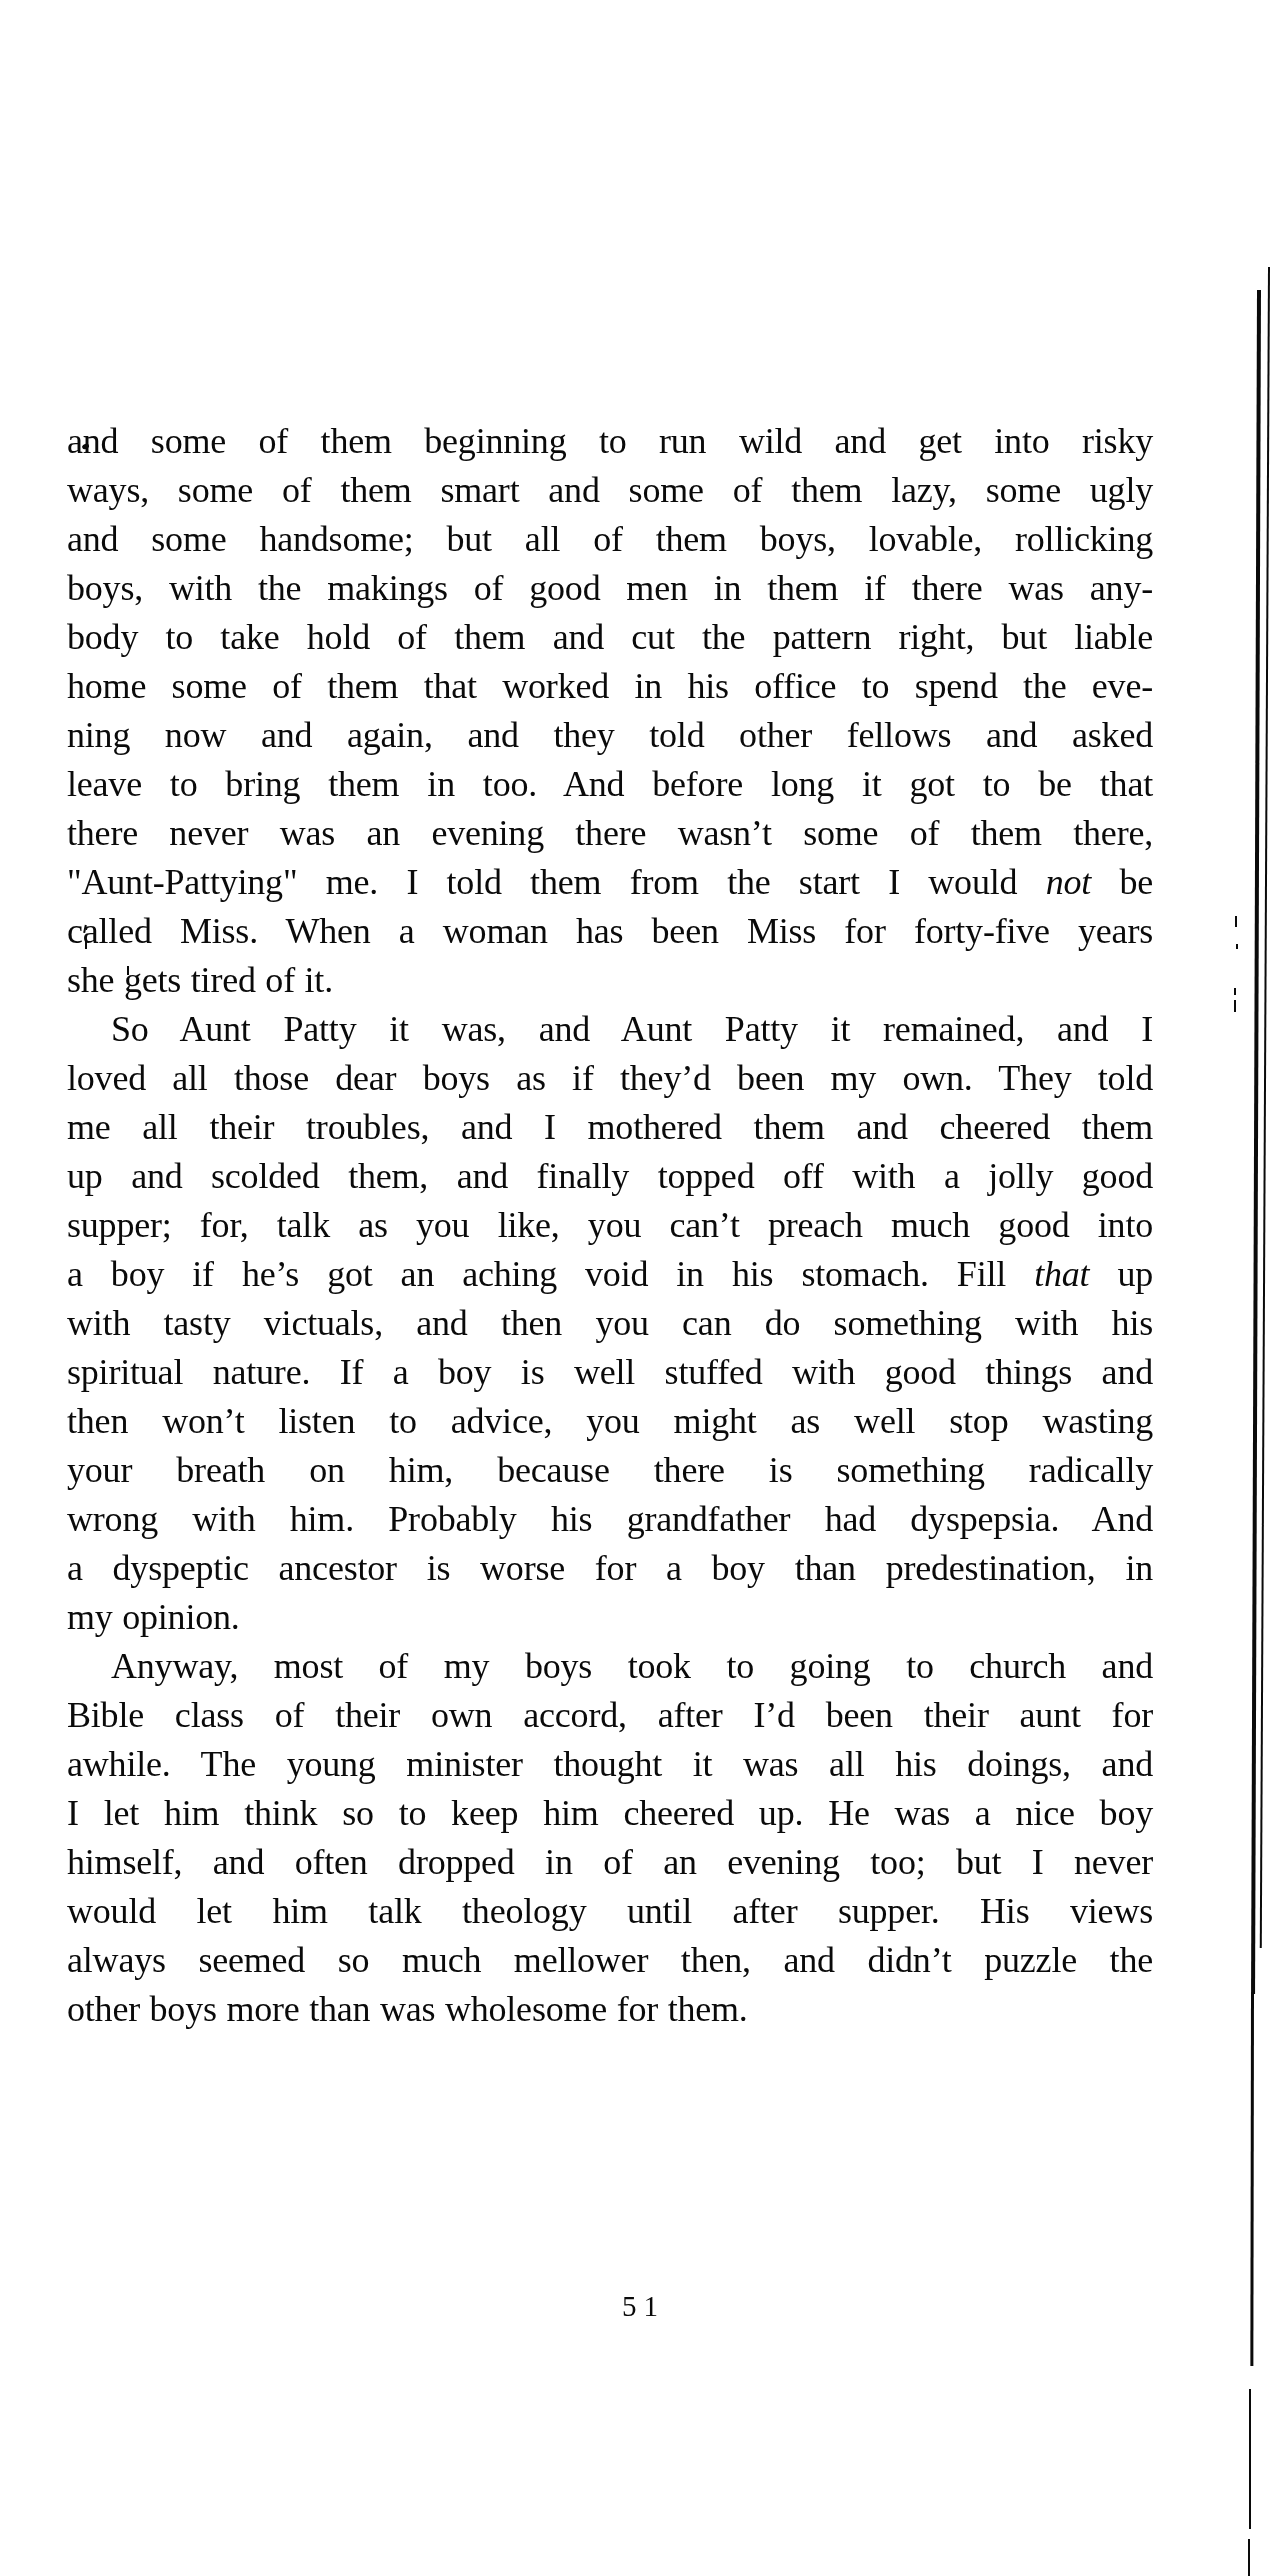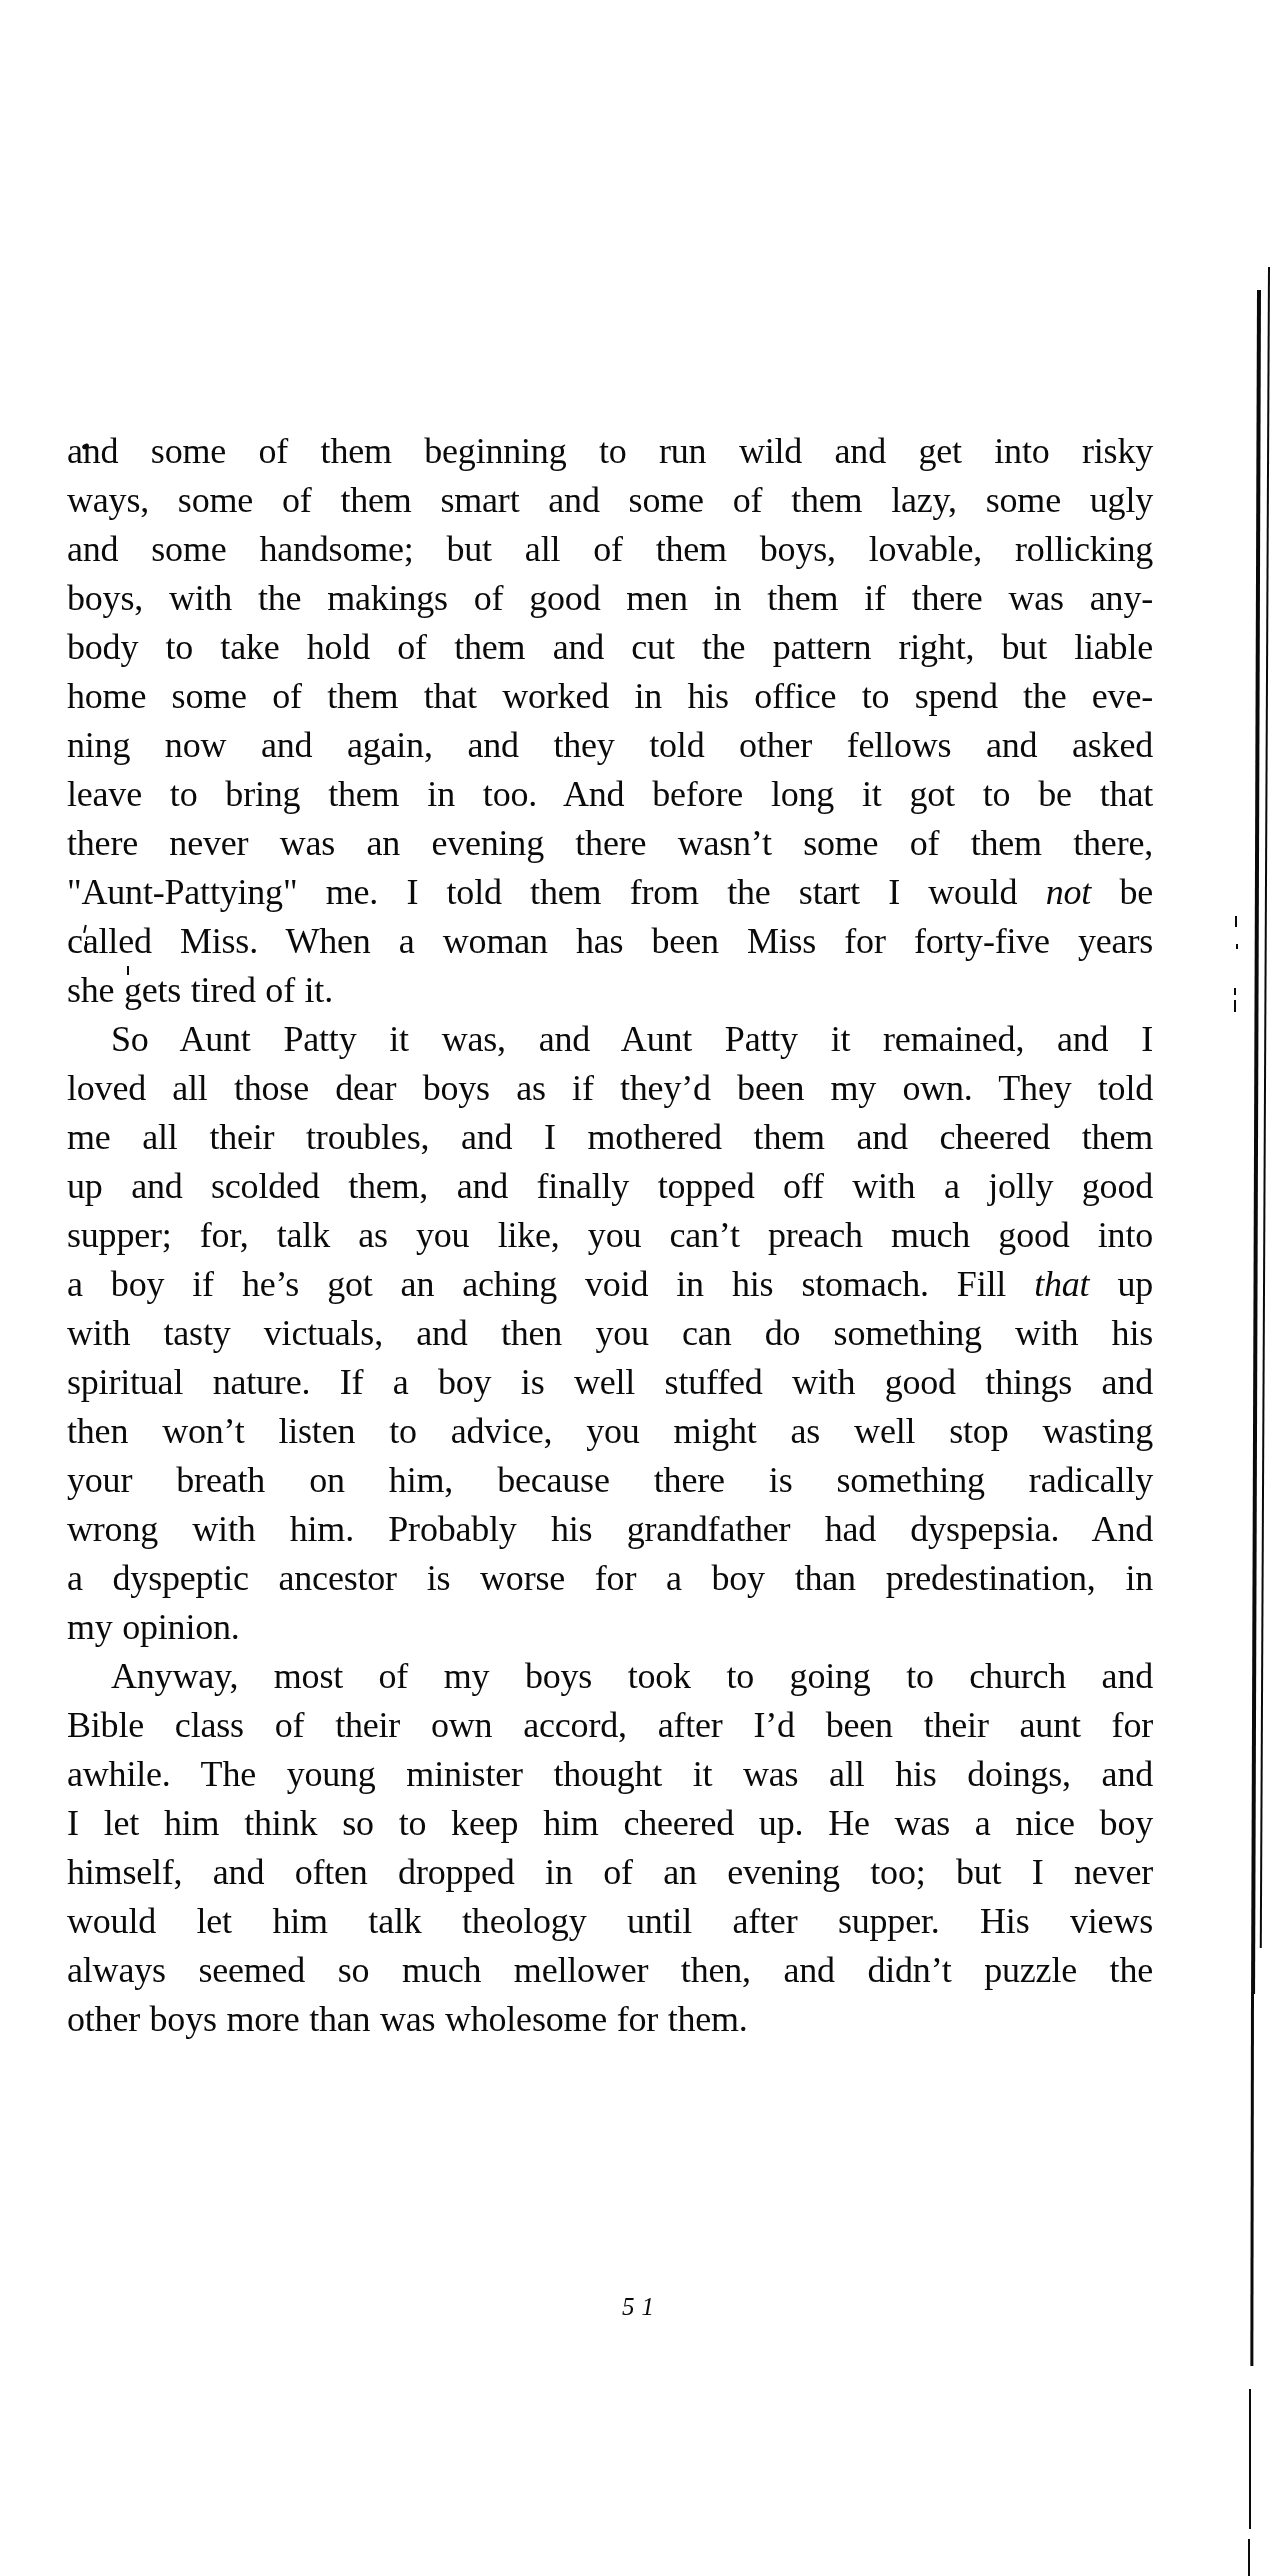--- a/index.html
+++ b/index.html
@@ -8,43 +8,42 @@
     width: 1273px;
     height: 2576px;
     background: #ffffff;
     overflow: hidden;
     font-family: "Liberation Serif", serif;
     color: #0a0a0a;
   }
   .text-block {
     position: absolute;
     left: 67px;
-    top: 427px;
+    top: 417px;
     width: 1086px;
   }
   .para { margin: 0; padding: 0; }
   .line {
     font-size: 36px;
     line-height: 49px;
     text-align: justify;
     text-align-last: justify;
     letter-spacing: -0.2px;
     word-spacing: 0.8px;
     white-space: normal;
   }
   .line.last { text-align-last: left; }
   .line.indent { text-indent: 44px; }
   .line i { font-style: italic; }
   .pagenum {
     position: absolute;
     left: 622px;
     top: 2291px;
-    font-size: 25px;
+    font-size: 29px;
     line-height: 31px;
-    font-style: italic;
     letter-spacing: 7px;
   }
   
   .mark { position: absolute; background: #0a0a0a; }
   .m-dot1   { left: 82px; top: 444px;  width: 7px;  height: 4.7px; border-radius: 50%; transform: rotate(-25deg); }
   .m-ltick1 { left: 84px; top: 925px; width: 2.3px;  height: 7.8px; transform: rotate(12deg); }
   .m-ltick2 { left: 85px; top: 941px; width: 1.6px;  height: 7.8px; }
   .m-ltick3 { left: 127px; top: 966px; width: 2.3px;  height: 9.3px; }
   .m-rtick1 { left: 1235px; top: 916px; width: 2.3px; height: 11px; }
   .m-rtick2 { left: 1236px; top: 944px; width: 2.3px; height: 5.4px; }

